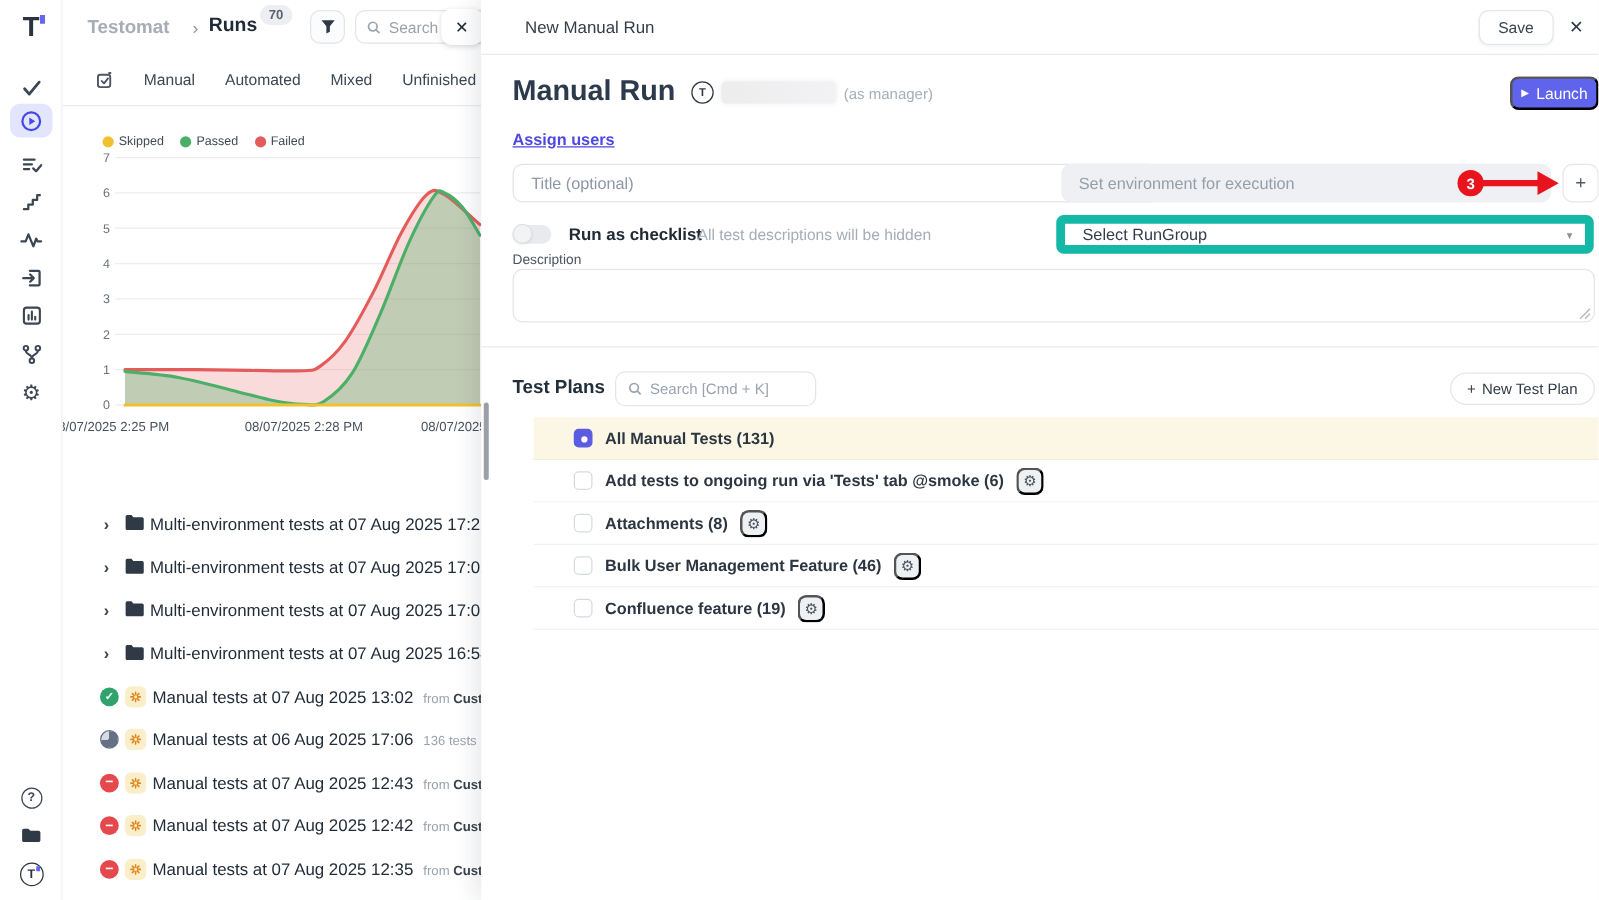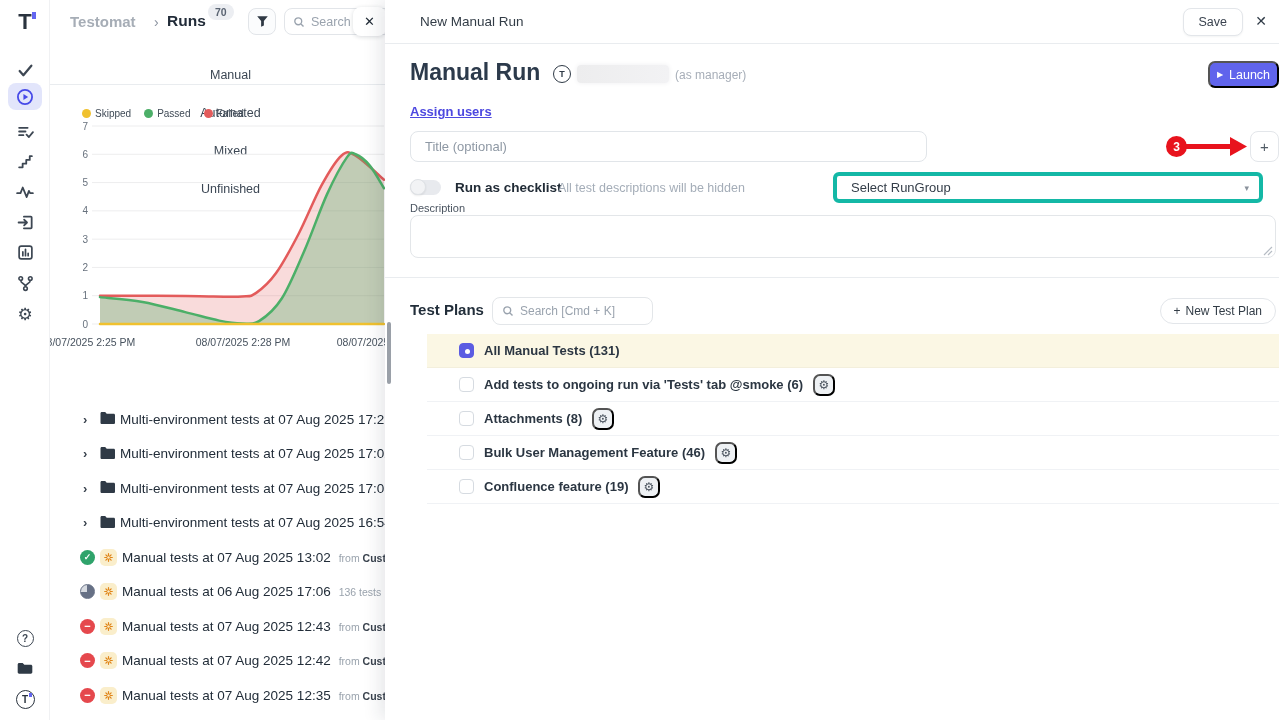--- a/index.html
+++ b/index.html
@@ -23,21 +23,21 @@
   .left-panel { position:absolute; left:50px; top:0; width:335px; height:720px; background:#fff; overflow:hidden; }
   .crumb-app { position:absolute; left:20px; top:13px; font-size:15px; font-weight:700; color:#a6adb6; }
   .crumb-sep { position:absolute; left:104px; top:14px; font-size:14px; color:#8b93a0; }
   .crumb-page { position:absolute; left:117px; top:12px; font-size:15.5px; font-weight:700; color:#212b38; }
   .count-badge { position:absolute; left:158px; top:4px; background:#eceef2; border-radius:9px; padding:2px 7px; font-size:10.5px; font-weight:600; color:#5a6472; }
   .filter-btn { position:absolute; left:198px; top:8px; width:28px; height:27px; border:1px solid #e2e5e9; border-radius:8px; background:#fbfcfd; display:flex; align-items:center; justify-content:center; }
   .search-box { position:absolute; left:234px; top:8px; width:150px; height:27px; border:1px solid #e2e5e9; border-radius:8px; background:#fff; display:flex; align-items:center; padding-left:8px; gap:6px; }
   .search-box input { border:none; outline:none; width:90px; font-size:12.5px; font-family:inherit; color:#333; background:transparent; }
   .search-box input::placeholder { color:#9aa3ae; }
   .clear-btn { position:absolute; left:303px; top:7px; width:33px; height:29px; background:#fff; border-radius:8px; box-shadow:0 1px 4px rgba(20,30,45,.16); display:flex; align-items:center; justify-content:center; font-size:13px; color:#212b36; z-index:3; }
-  .tabs-row { position:absolute; left:0; top:44px; width:335px; height:41px; border-bottom:1px solid #e9ecef; display:flex; align-items:center; padding-left:26px; gap:24px;flex-direction:column; }
+  .tabs-row { position:absolute; left:0; top:44px; width:335px; height:41px; border-bottom:1px solid #e9ecef; display:flex; align-items:center; padding-left:26px; gap:24px; }
   .tab-lbl { font-size:12.5px; color:#3c4754; }
   .legend { position:absolute; left:32px; top:108px; display:flex; gap:13px; align-items:center; }
   .legend .li { display:flex; align-items:center; gap:4px; font-size:10px; color:#3f4a56; }
   .legend .dot { width:9px; height:9px; border-radius:50%; }
   .xlabels span { position:absolute; top:336px; transform:translateX(-50%); font-size:10.5px; color:#47525e; white-space:nowrap; }
 
   
   .run-list { position:absolute; left:0; top:402px; width:335px; }
   .run-row { position:relative; height:34.5px; display:flex; align-items:center; white-space:nowrap; }
   .chev { position:absolute; left:33px; font-size:13px; font-weight:700; color:#39434e; }
@@ -69,21 +69,21 @@
   .title-input::placeholder { color:#8e98a4; }
   .env-input { position:absolute; left:464px; top:131px; width:392px; height:31px; background:#eef0f3; border:none; border-radius:8px; padding:0 14px; font-size:13px; font-family:inherit; color:#333; outline:none; }
   .env-input::placeholder { color:#959ea9; }
   .badge3 { position:absolute; left:781px; top:136px; width:21px; height:21px; background:#e8131d; border-radius:50%; color:#fff; font-size:12px; font-weight:700; display:flex; align-items:center; justify-content:center; z-index:4; }
   .arrow-svg { position:absolute; left:799px; top:136px; z-index:3; }
   .plus-btn { position:absolute; right:0; top:131px; width:29px; height:31px; background:#fff; border:1px solid #e3e6ea; border-radius:8px; font-size:15px; color:#525c66; display:flex; align-items:center; justify-content:center; }
   .toggle { position:absolute; left:25px; top:180px; width:31px; height:15px; background:#e8eaee; border-radius:8px; }
   .toggle .knob { position:absolute; left:0; top:-1px; width:16px; height:16px; background:#f2f3f5; border:1px solid #dfe2e6; border-radius:50%; box-shadow:0 1px 2px rgba(0,0,0,.08); }
   .chk-label { position:absolute; left:70px; top:180px; font-size:13.5px; font-weight:700; color:#212b36; }
   .chk-hint { position:absolute; left:173px; top:181px; font-size:12.5px; color:#a4adb8; }
-  .rungroup { position:absolute; left:448px; top:172px; width:430px; height:31px; border:4px solid #14b8a6; border-radius:6px; background:#fff; display:flex; align-items:center; padding:0 14px; font-size:13px; color:#333d48; }
+  .rungroup { position:absolute; left:460px; top:172px; width:430px; height:31px; border:7px solid #14b8a6; border-radius:6px; background:#fff; display:flex; align-items:center; padding:0 14px; font-size:13px; color:#333d48; }
   .rungroup .caret { position:absolute; right:10px; font-size:9px; color:#8a929c; }
   .desc-label { position:absolute; left:25px; top:202px; font-size:11px; color:#4a5460; }
   .desc-area { position:absolute; left:25px; top:215px; width:866px; height:43px; border:1px solid #e3e6e9; border-radius:8px; resize:none; outline:none; font-family:inherit; }
   .resize-handle { position:absolute; left:878px; top:246px; }
   .d-divider { position:absolute; left:0; top:277px; width:100%; height:1px; background:#e9ecef; }
   .tp-heading { position:absolute; left:25px; top:301px; font-size:15px; font-weight:700; color:#222e3a; }
   .tp-search { position:absolute; left:107px; top:297px; width:161px; height:28px; border:1px solid #e3e6e9; border-radius:8px; display:flex; align-items:center; padding-left:9px; gap:6px; }
   .tp-search input { border:none; outline:none; width:110px; font-size:12px; font-family:inherit; background:transparent; color:#333; }
   .tp-search input::placeholder { color:#9aa3ae; }
   .tp-new { position:absolute; right:3px; top:298px; height:26px; padding:0 13px; background:#fff; border:1px solid #e3e6ea; border-radius:13px; font-size:12px; color:#323c46; display:flex; align-items:center; gap:5px; }
@@ -340,20 +340,21 @@
       </span>
     <span class="name-blur"></span>
     <span class="manager-note">(as manager)</span>
     <button class="launch-btn">
       <span class="tri">▶</span>
       <span>Launch</span>
     </button>
     <a class="assign-link">Assign users</a>
 
     <input class="title-input" type="text" placeholder="Title (optional)" style="">
+    <input class="env-input" type="text" placeholder="Set environment for execution" style="">
     <span class="badge3">3</span>
     <svg class="arrow-svg" width="64" height="21">
       <line x1="0" y1="10.5" x2="47" y2="10.5" stroke="#e8131d" stroke-width="5"></line>
       <polygon points="46,1 63,10.5 46,20" fill="#e8131d"></polygon>
     </svg>
     <button class="plus-btn">+</button>
 
     <div class="toggle">
         <span class="knob"></span>
       </div>

